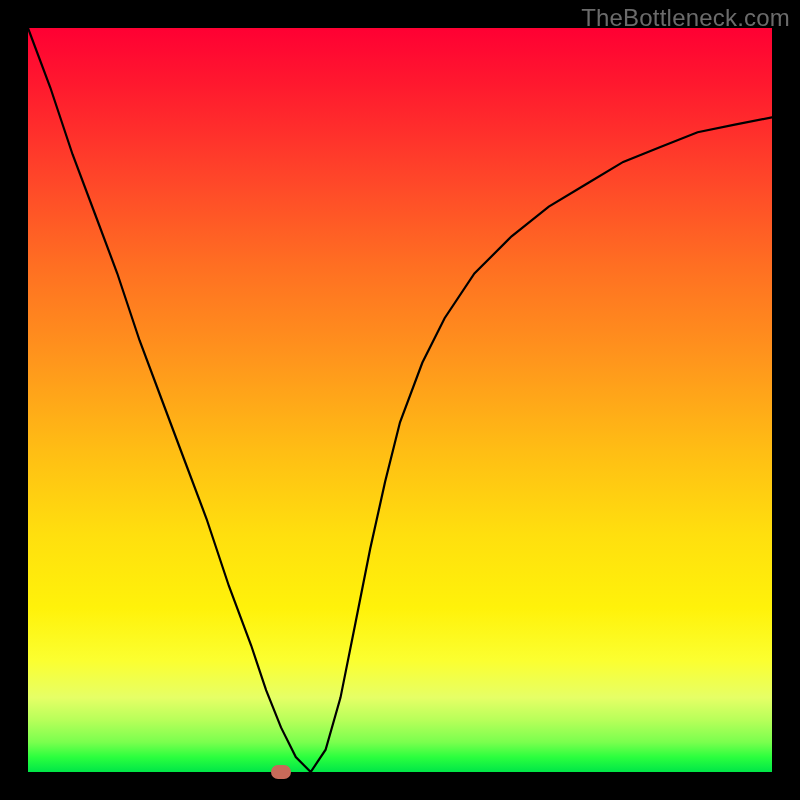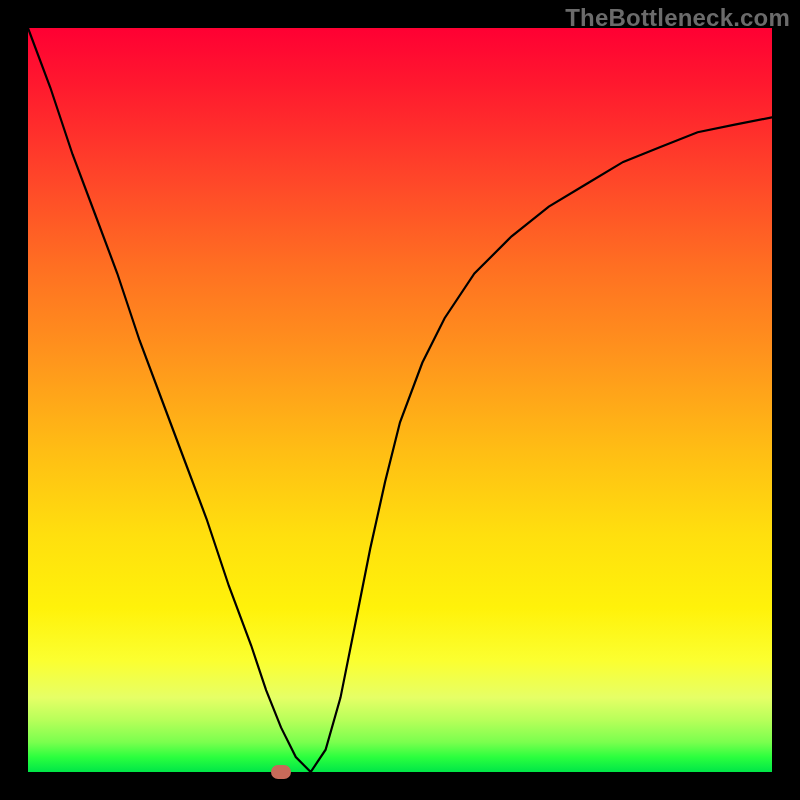--- a/index.html
+++ b/index.html
@@ -41,21 +41,21 @@
       #2bff3e 98%,
       #00e648 100%
     );
   }
   .credit {
     position: absolute;
     top: 4px;
     right: 10px;
     color: #6b6b6b;
     font-size: 24px;
-    font-weight: 700;
+    font-weight: 400;
     letter-spacing: 0.2px;
   }
   svg.curve {
     position: absolute;
     left: 0;
     top: 0;
     width: 744px;
     height: 744px;
   }
   .blob {

